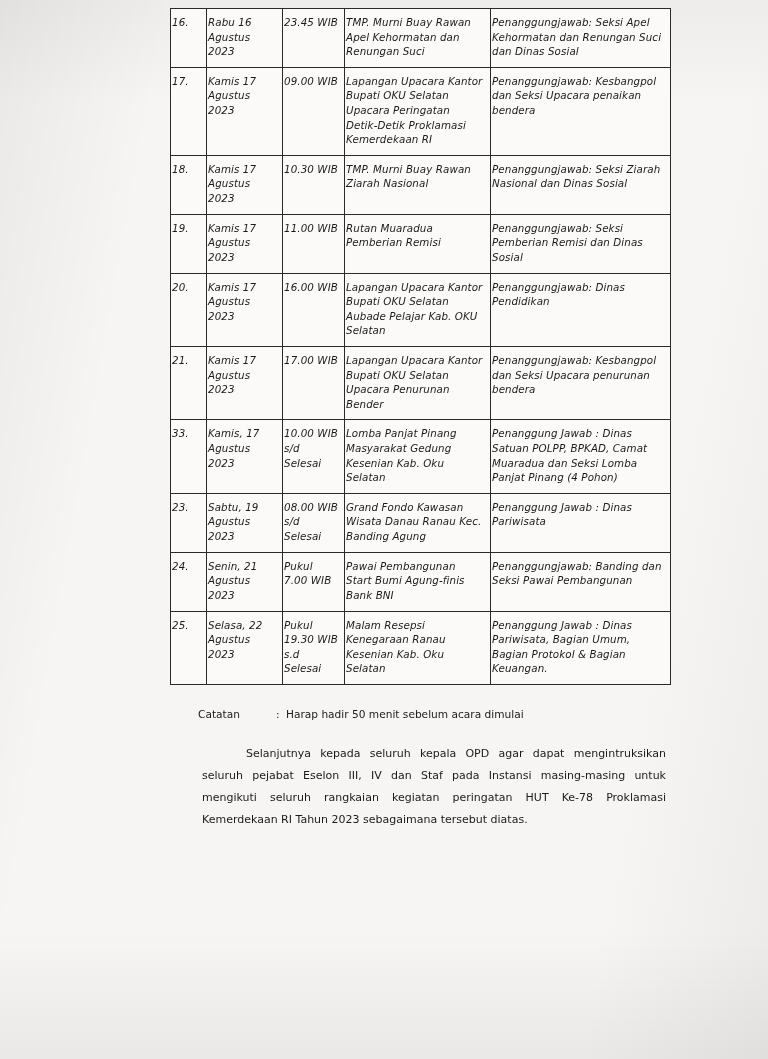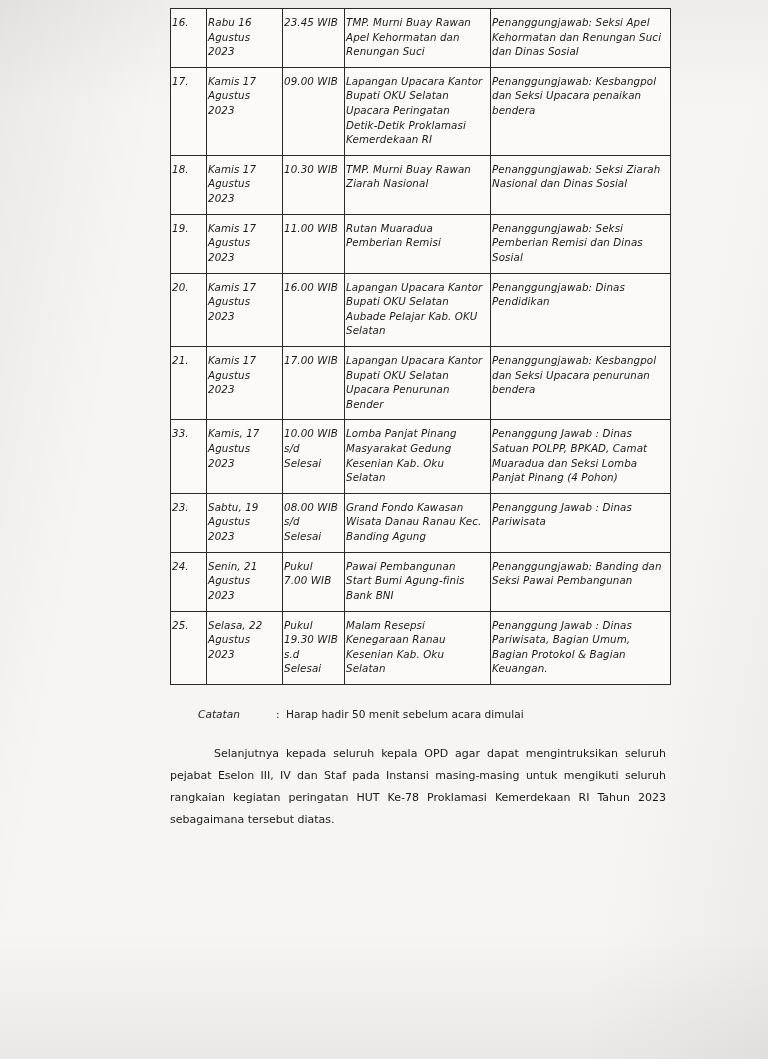--- a/index.html
+++ b/index.html
@@ -60,33 +60,33 @@
 
   .note {
     margin-top: 22px;
     display: flex;
     font-size: 10.6px;
     line-height: 1.5;
     padding-left: 28px;
   }
   .note .label {
     width: 78px;
-    font-style: italic;
   }
   .note .colon { width: 10px; }
   .note .text { flex: 1; }
 
   .para {
     margin-top: 20px;
     font-size: 11px;
     line-height: 2.0;
     text-align: justify;
     text-justify: inter-word;
     text-indent: 44px;
     padding-right: 4px;
+    margin-left: 32px;
   }
 </style>
 </head>
 <body>
 
 <div class="page">
   <div class="doc">
 
     <table class="sched">
       <colgroup>

